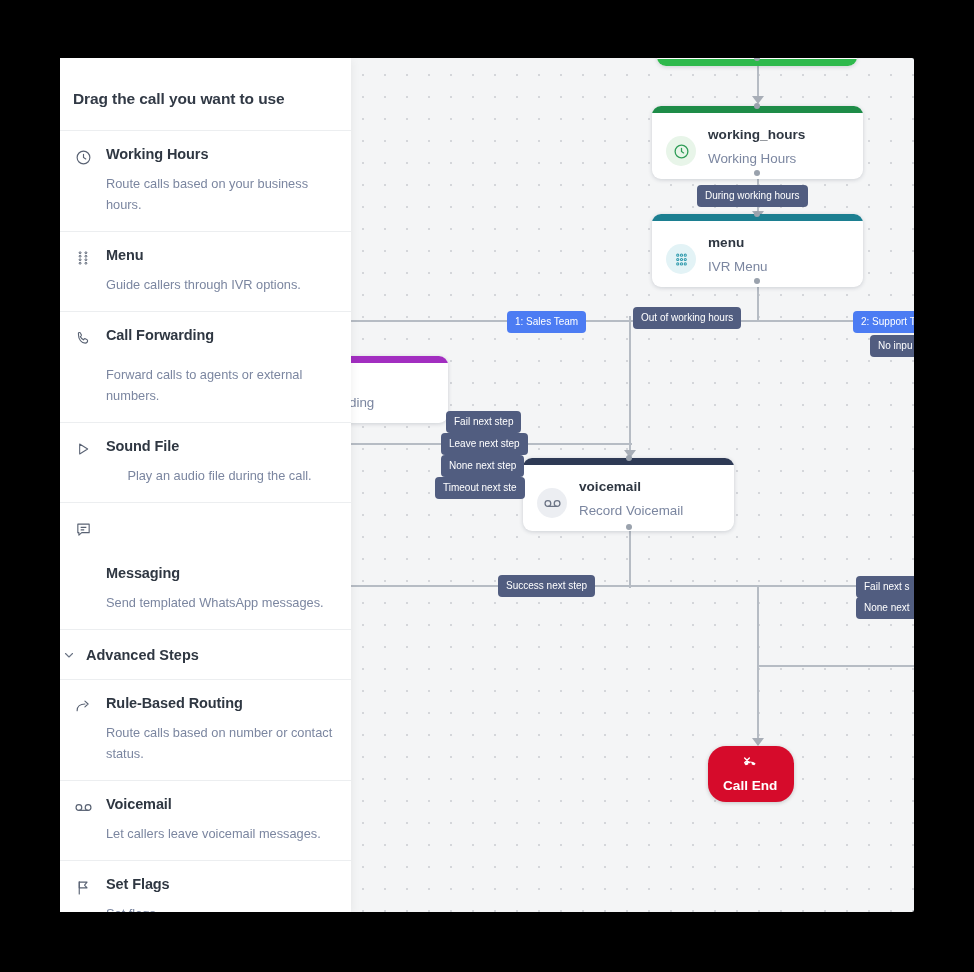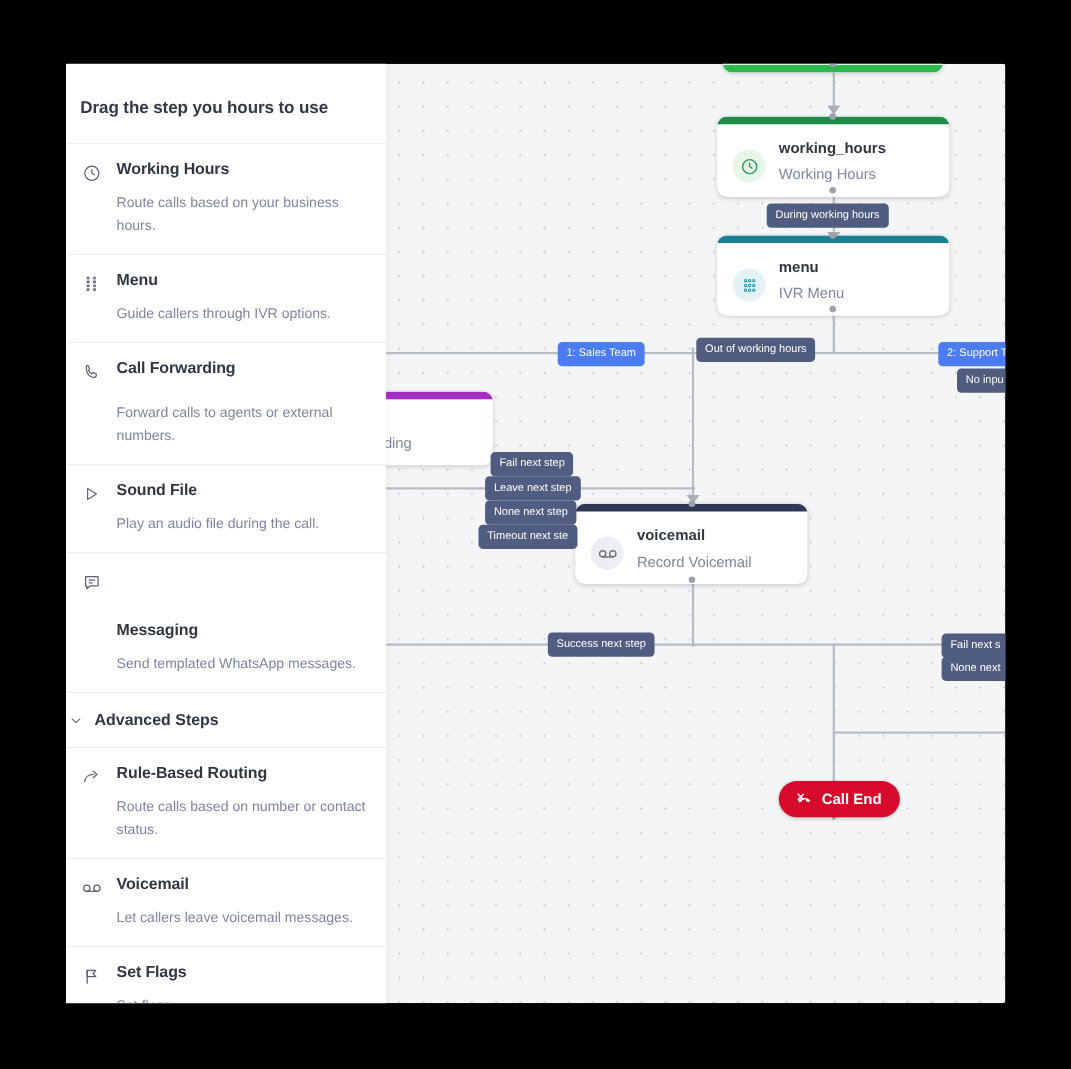--- a/index.html
+++ b/index.html
@@ -206,35 +206,35 @@
 
     <div class="lbl" style="left:386px;top:353px;">Fail next step</div>
     <div class="lbl" style="left:381px;top:375px;">Leave next step</div>
     <div class="lbl" style="left:381px;top:397px;">None next step</div>
     <div class="lbl" style="left:375px;top:419px;">Timeout next ste</div>
 
     <div class="lbl" style="left:438px;top:517px;">Success next step</div>
     <div class="lbl" style="left:796px;top:518px;">Fail next s</div>
     <div class="lbl" style="left:796px;top:539px;">None next</div>
 
-    <div class="callend" style="left:648px;top:652px;">
+    <div class="callend" style="left:648px;top:688px;flex-direction:column;">
       <span style="display:flex;">
         <svg width="16" height="16" viewBox="0 0 24 24" fill="none" stroke="#fff" stroke-width="2" stroke-linecap="round">
           <path d="M3.5 14.5c4-4.5 13-4.5 17 0l-2.2 2.4-3.6-1.3-.3-2.4a11 11 0 0 0-4.8 0l-.3 2.4-3.6 1.3z" fill="#fff" stroke="none"></path>
           <path d="M4 6l7 7M11 6l-7 7"></path>
         </svg>
       </span>
       <span>Call End</span>
     </div>
 
   </div>
 
   <div class="sidebar">
 
-    <div class="sb-title">Drag the step you hours to use</div>
+    <div class="sb-title">Drag the call you want to use</div>
 
     <div class="sb-item">
       <span class="sb-ico">
         <svg width="17" height="17" viewBox="0 0 24 24" fill="none" stroke="#596273" stroke-width="1.6" stroke-linecap="round">
             <circle cx="12" cy="12" r="9"></circle>
             <path d="M12 7.5V12l3.2 2"></path>
           </svg>
       </span>
       <span class="sb-txt">
         <span class="sb-name" style="display:block;">Working Hours</span>
@@ -274,21 +274,21 @@
     </div>
 
     <div class="sb-item">
       <span class="sb-ico">
         <svg width="16" height="16" viewBox="0 0 24 24" fill="none" stroke="#596273" stroke-width="1.6" stroke-linejoin="round">
             <path d="M7 4.5l12 7.5-12 7.5z"></path>
           </svg>
       </span>
       <span class="sb-txt">
         <span class="sb-name" style="display:block;">Sound File</span>
-        <span class="sb-desc" style="display:block;">Play an audio file during the call.</span>
+        <span class="sb-desc" style="display:block;text-align:center;">Play an audio file during the call.</span>
       </span>
     </div>
 
     <div class="sb-item">
       <span class="sb-ico">
         <svg width="17" height="17" viewBox="0 0 24 24" fill="none" stroke="#596273" stroke-width="1.6" stroke-linejoin="round">
           <path d="M4 4.5h16v12H9.5L5.5 20v-3.5H4z"></path>
             <path d="M8 9h8M8 12.5h5"></path>
         </svg>
       </span>

